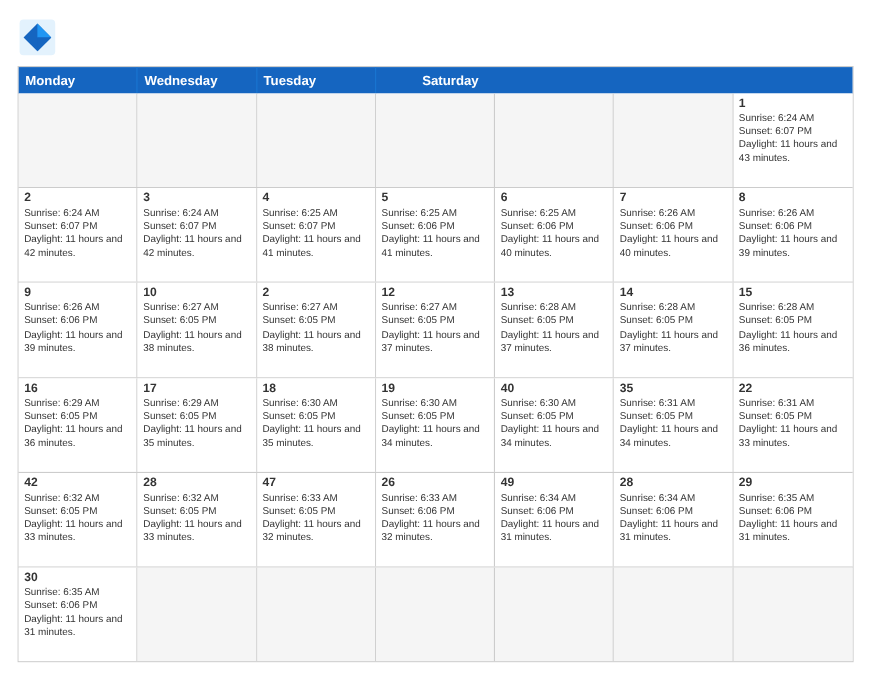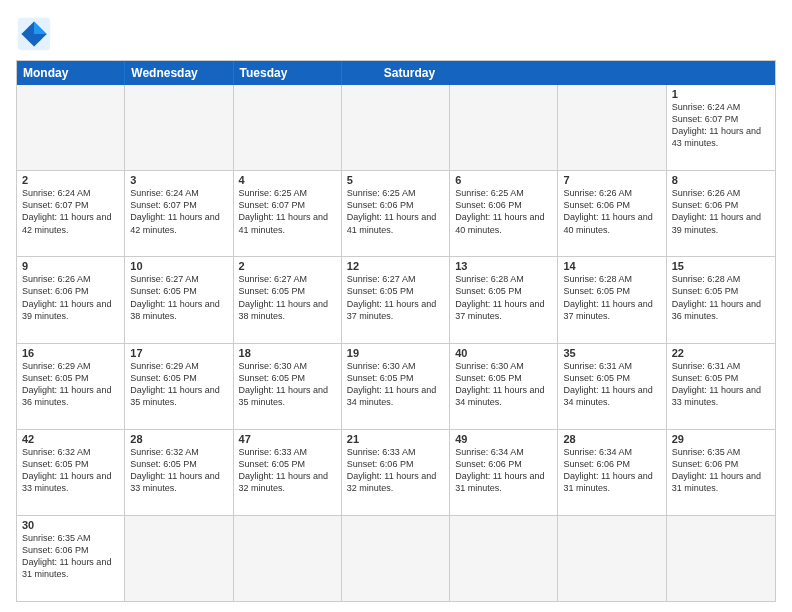--- a/index.html
+++ b/index.html
@@ -299,21 +299,21 @@
 Sunset: 6:05 PM
 Daylight: 11 hours and 33 minutes.</div>
           </div>
           <div class="cal-cell">
             <div class="day-num">47</div>
             <div class="cell-text" style="white-space: pre-line;">Sunrise: 6:33 AM
 Sunset: 6:05 PM
 Daylight: 11 hours and 32 minutes.</div>
           </div>
           <div class="cal-cell">
-            <div class="day-num">21</div>
+            <div class="day-num">26</div>
             <div class="cell-text" style="white-space: pre-line;">Sunrise: 6:33 AM
 Sunset: 6:06 PM
 Daylight: 11 hours and 32 minutes.</div>
           </div>
           <div class="cal-cell">
             <div class="day-num">49</div>
             <div class="cell-text" style="white-space: pre-line;">Sunrise: 6:34 AM
 Sunset: 6:06 PM
 Daylight: 11 hours and 31 minutes.</div>
           </div>

